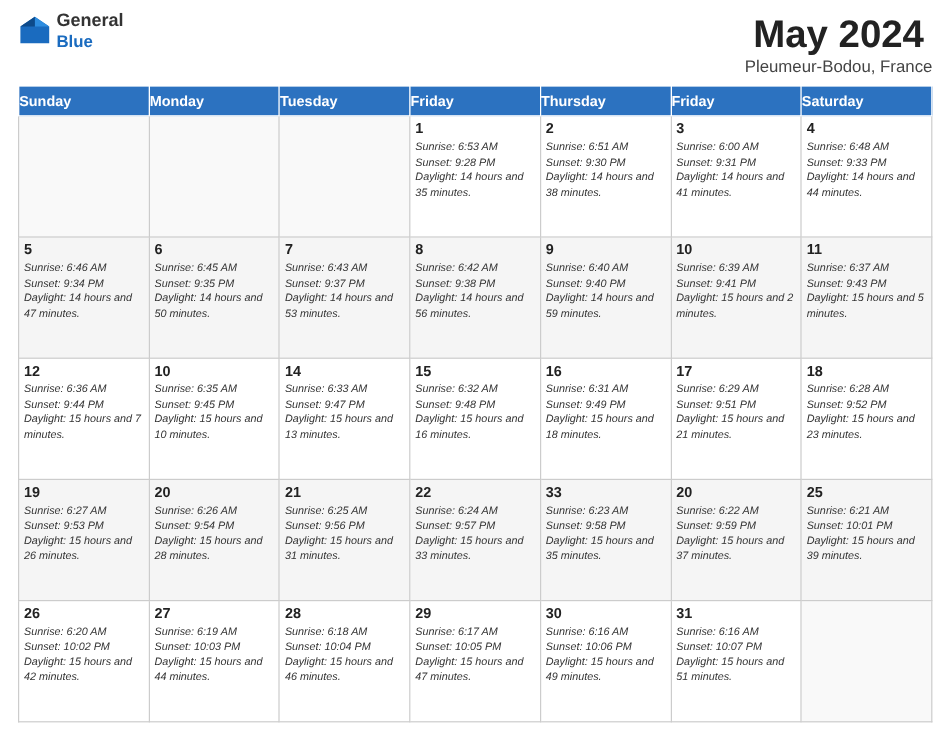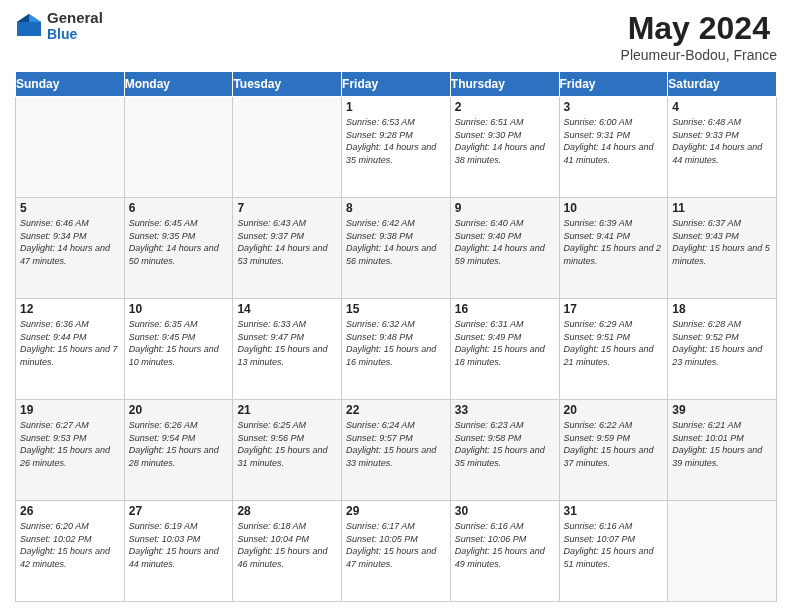--- a/index.html
+++ b/index.html
@@ -310,21 +310,21 @@
 and 35 minutes.</div>
           </td>
           <td>
             <span class="day-num">20</span>
             <div class="day-info">Sunrise: 6:22 AM
 Sunset: 9:59 PM
 Daylight: 15 hours
 and 37 minutes.</div>
           </td>
           <td>
-            <span class="day-num">39</span>
+            <span class="day-num">25</span>
             <div class="day-info">Sunrise: 6:21 AM
 Sunset: 10:01 PM
 Daylight: 15 hours
 and 39 minutes.</div>
           </td>
         </tr>
         <tr>
           <td>
             <span class="day-num">26</span>
             <div class="day-info">Sunrise: 6:20 AM

